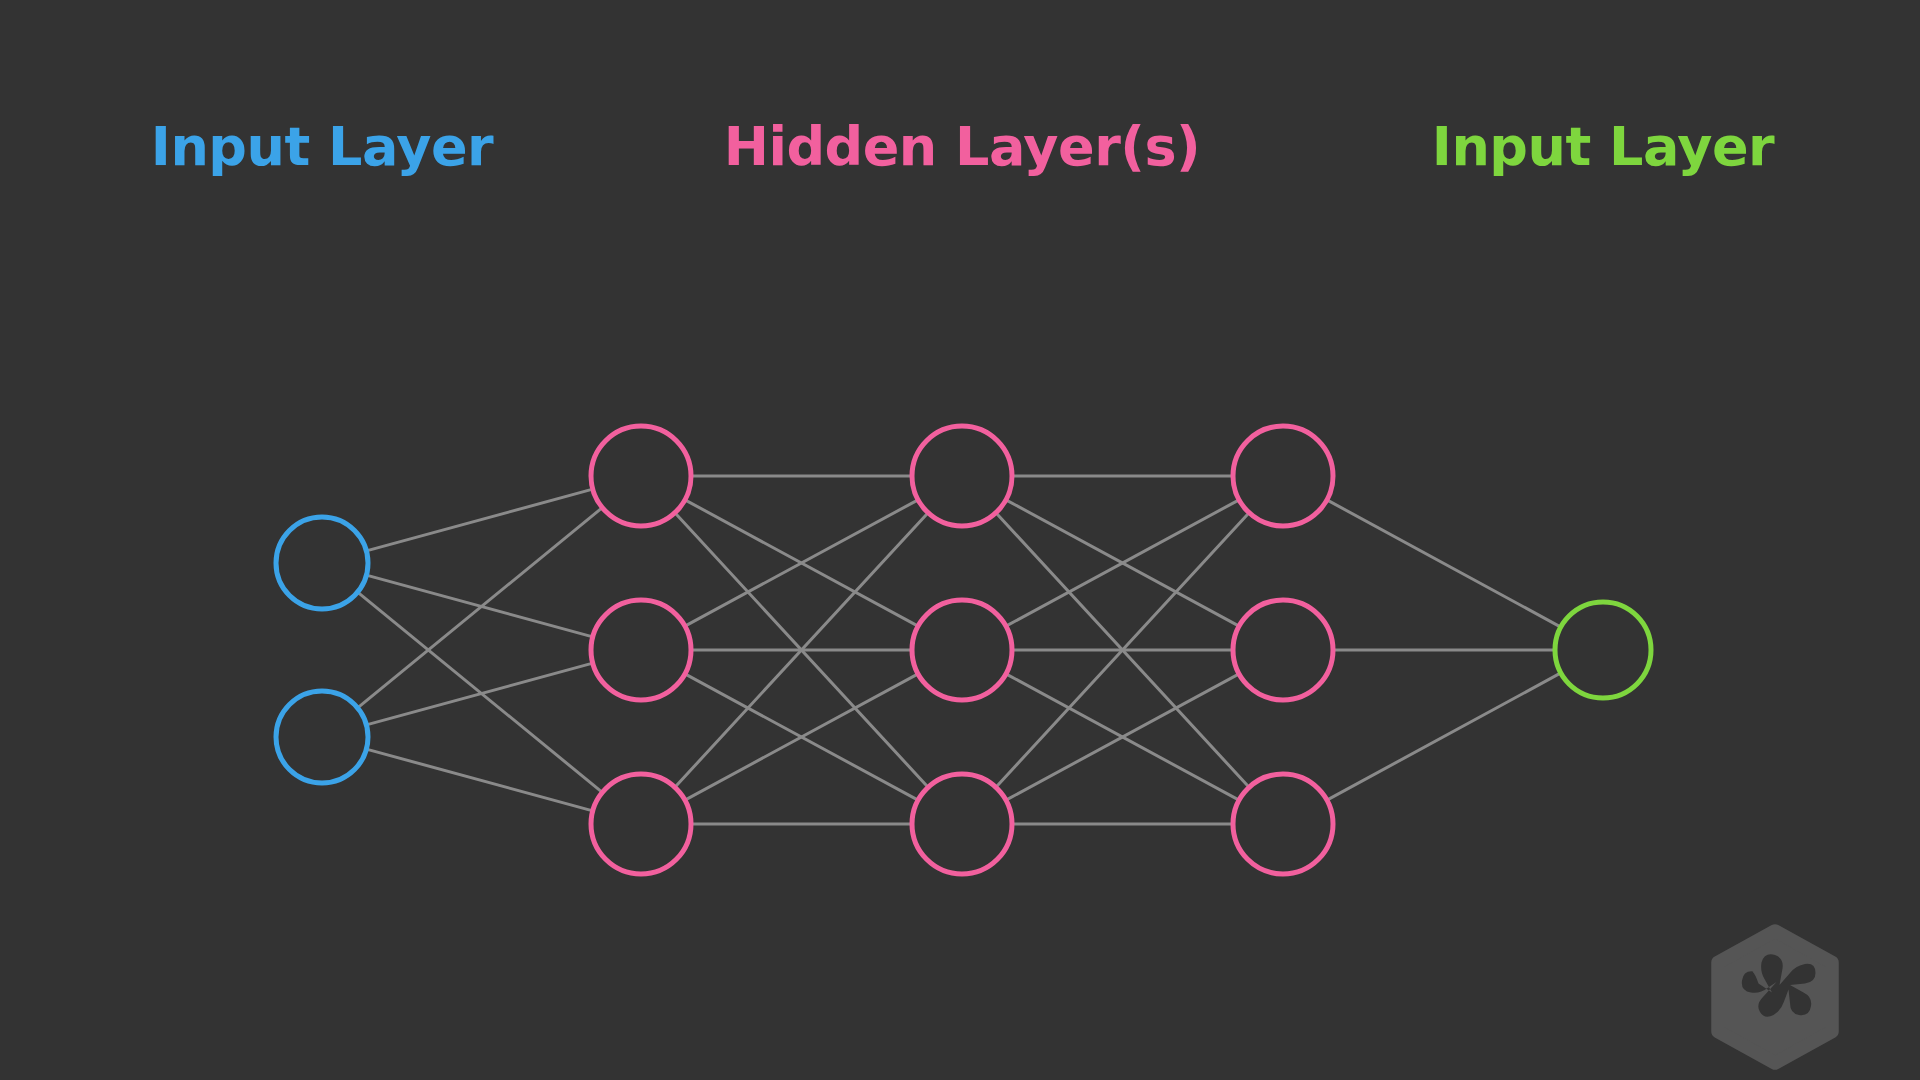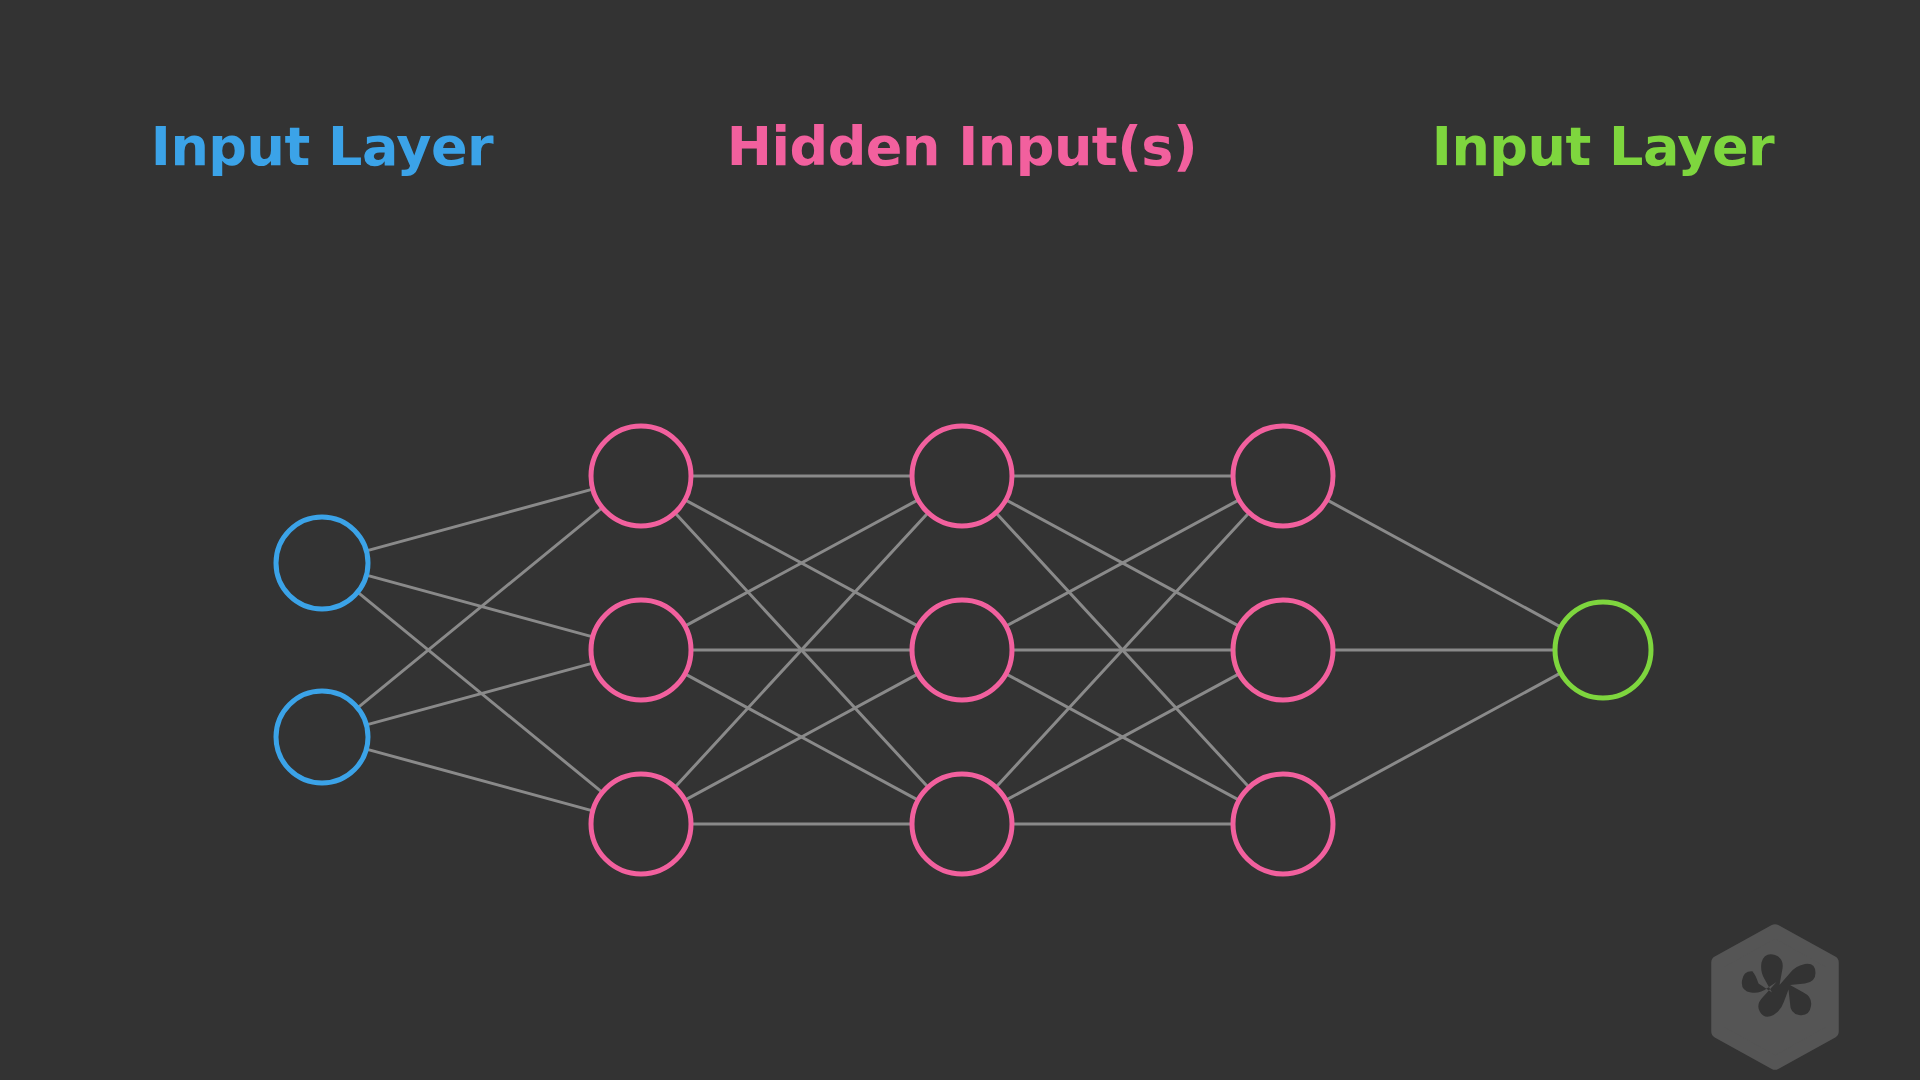--- a/index.html
+++ b/index.html
@@ -94,21 +94,21 @@
         <circle cx="962" cy="824" r="50" fill="none" stroke="#F2609E" stroke-width="5"></circle>
         <circle cx="1283" cy="476" r="50" fill="none" stroke="#F2609E" stroke-width="5"></circle>
         <circle cx="1283" cy="650" r="50" fill="none" stroke="#F2609E" stroke-width="5"></circle>
         <circle cx="1283" cy="824" r="50" fill="none" stroke="#F2609E" stroke-width="5"></circle>
         <circle cx="1603" cy="650" r="48" fill="none" stroke="#7ED63E" stroke-width="5"></circle>
       </g>
   </svg>
 
   <div class="layer-label" id="label-input" style="left: 322px; top: 120px; color: rgb(59, 163, 232);">Input Layer</div>
 
-  <div class="layer-label" id="label-hidden" style="left: 962px; top: 120px; color: rgb(242, 96, 158);">Hidden Input(s)</div>
+  <div class="layer-label" id="label-hidden" style="left: 962px; top: 120px; color: rgb(242, 96, 158);">Hidden Layer(s)</div>
 
   <div class="layer-label" id="label-output" style="left: 1603px; top: 120px; color: rgb(126, 214, 62);">Input Layer</div>
 
   <svg id="watermark" viewBox="0 0 100 100">
     <path id="wm-hex" d="M50 6 L88 27 L88 73 L50 94 L12 73 L12 27 Z" stroke-linejoin="round" stroke-width="9" fill="#555555" stroke="#555555"></path>
     <path id="wm-mark" d="M36 33 q-7 -1 -8 6 q-1 7 6 8 q6 1 11 -3 l6 -4 l-9 10 q-5 5 -2 10 q3 5 9 2 q5 -3 7 -9 l3 -8 l1 9 q0 7 6 8 q7 1 8 -6 q1 -6 -5 -9 l-9 -5 l10 -1 q7 -1 7 -7 q0 -7 -7 -6 q-6 1 -10 6 l-7 8 l2 -11 q1 -7 -5 -9 q-7 -2 -9 5 q-1 6 2 11 l5 9 l-9 -6 q-2 -6 -4 -8 Z" fill="#333333"></path>
   </svg>
 
 </div>
 

